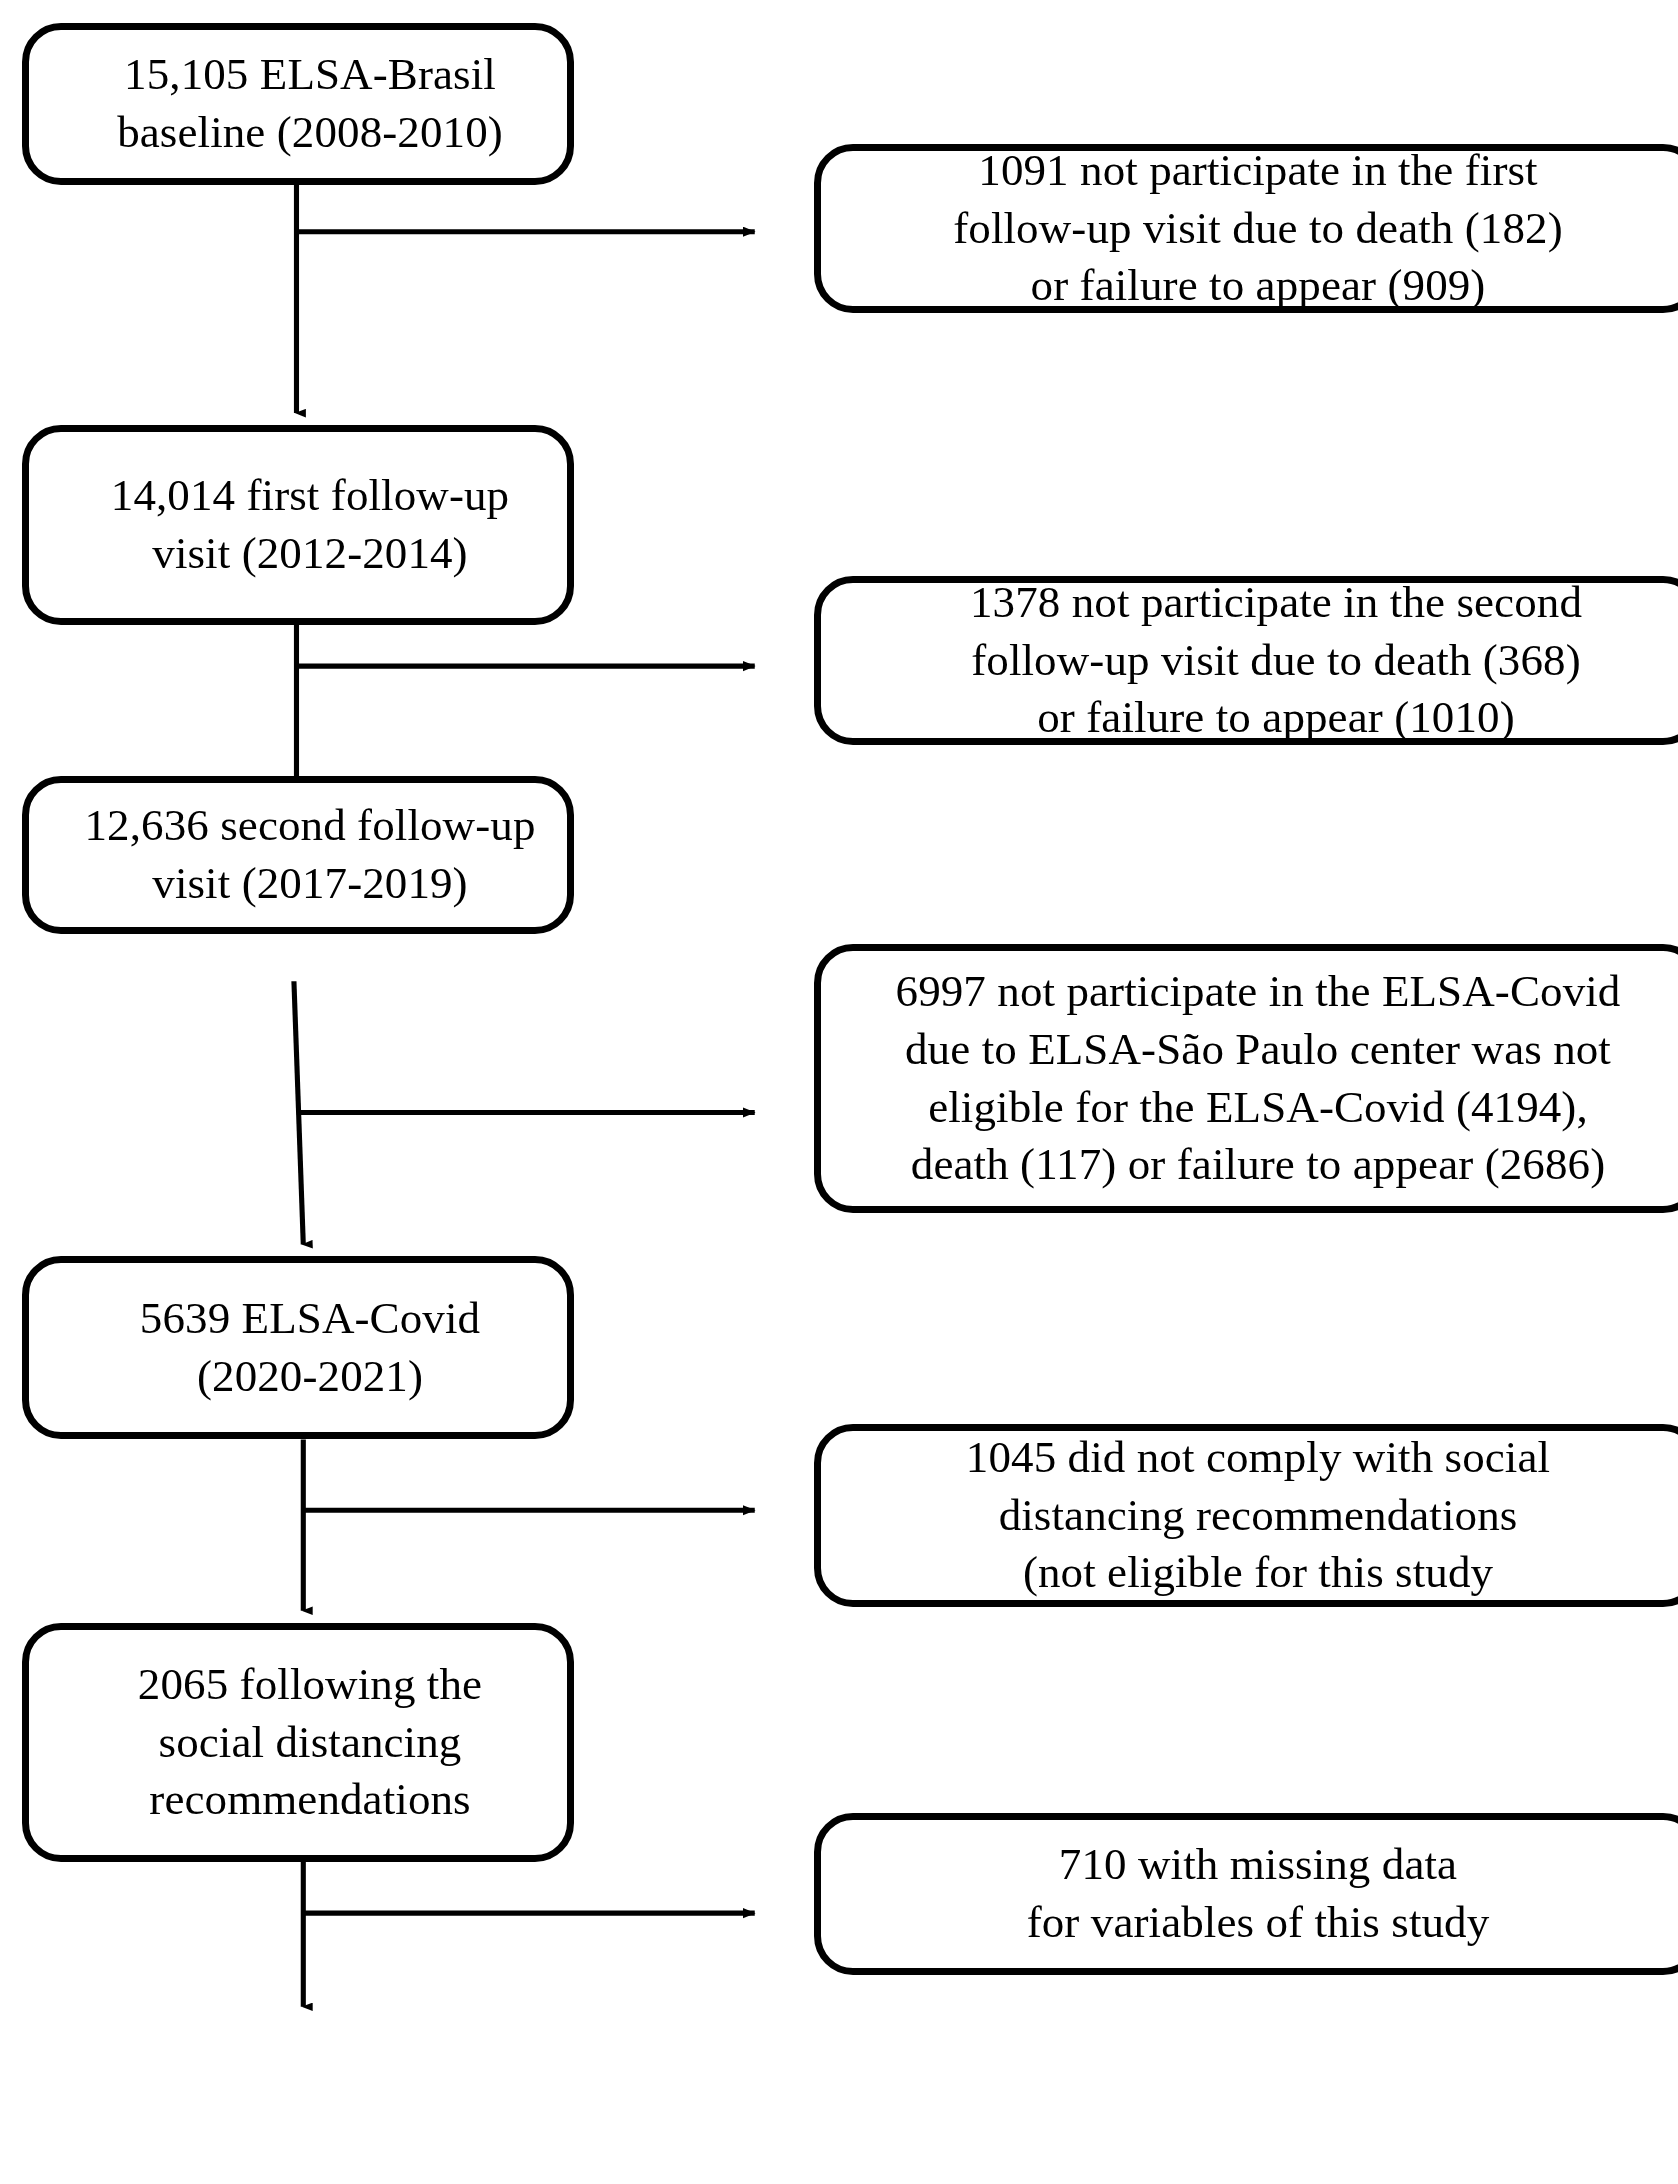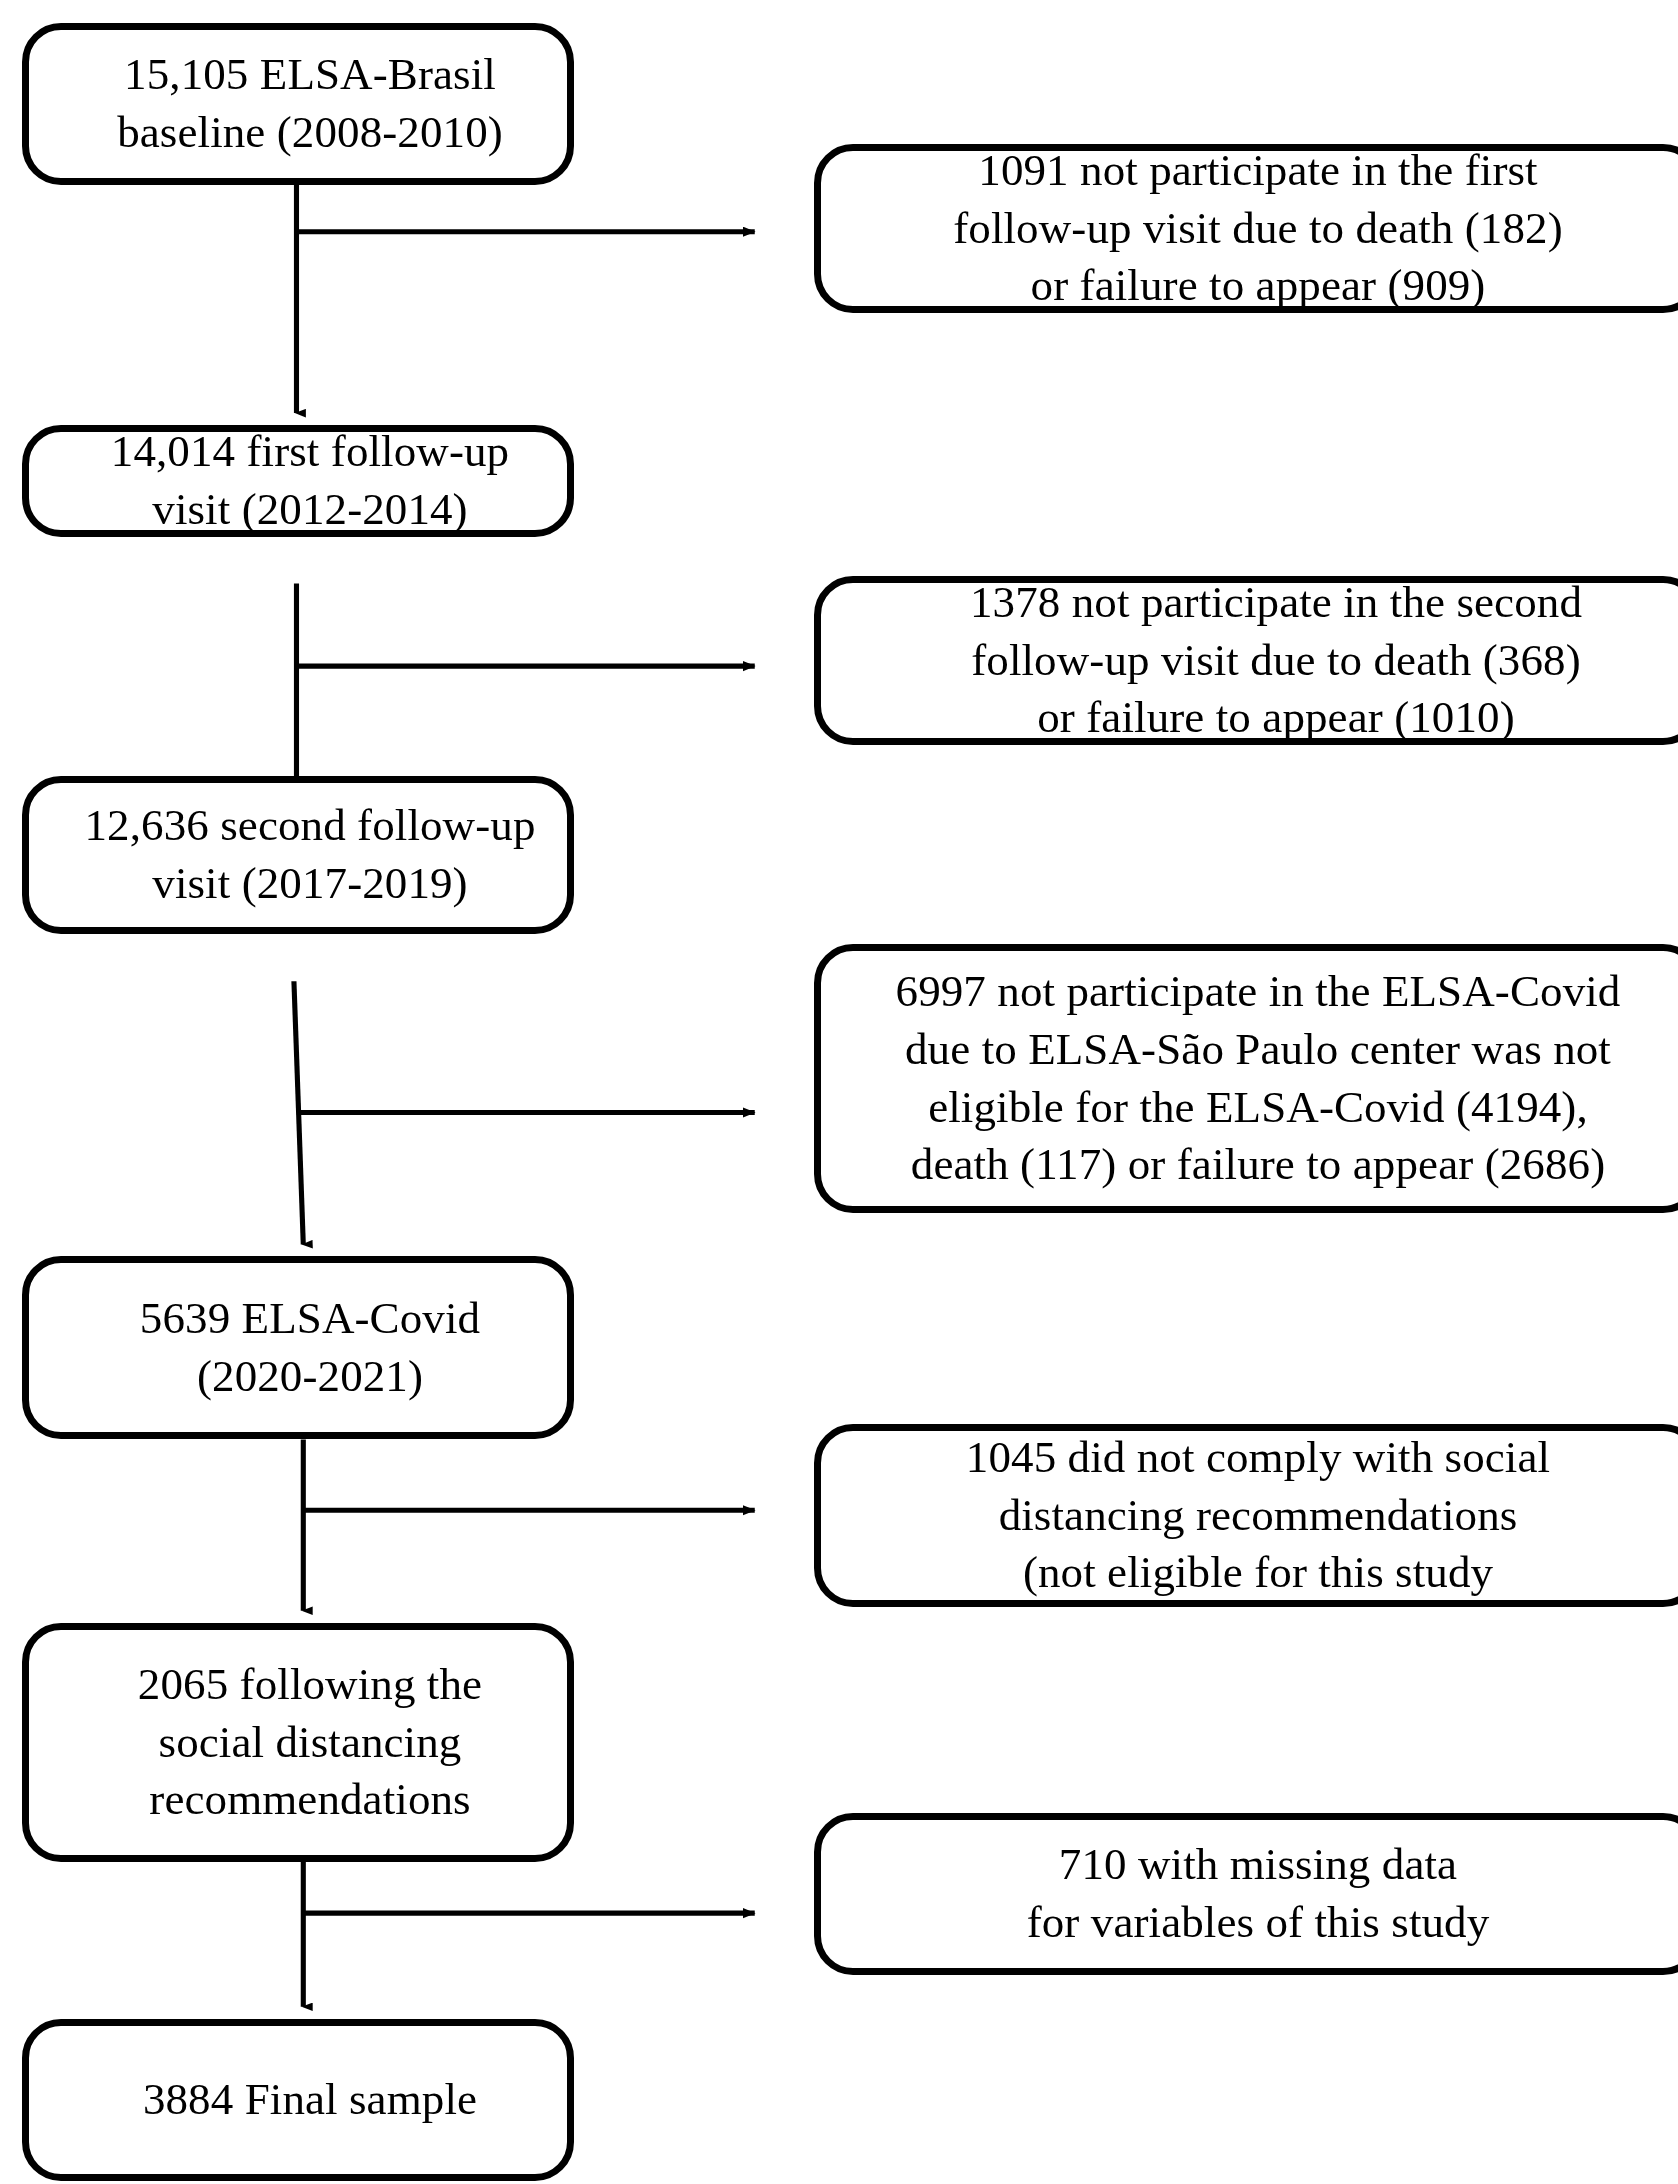--- a/index.html
+++ b/index.html
@@ -45,21 +45,21 @@
     white-space: pre-line;
     letter-spacing: 0.1px;
     padding: 0 12px;
     box-sizing: border-box;
   }
   
   .node-left { left: 22px; width: 552px; }
   .node-left .node-text { font-size: 45px; padding-left: 36px; }
 
   #node-baseline      { top: 23px;   height: 162px; }
-  #node-followup1     { top: 425px;  height: 112px; }
+  #node-followup1     { top: 425px;  height: 200px; }
   #node-followup2     { top: 776px;  height: 158px; }
   #node-elsacovid     { top: 1256px; height: 183px; }
   #node-distancing    { top: 1623px; height: 239px; }
   #node-final         { top: 2019px; height: 162px; }
 
   
   .node-right { left: 814px; width: 888px; }
   .node-right .node-text { font-size: 45px; }
 
   #node-excl-1 { top: 144px;  height: 169px; }
@@ -123,23 +123,20 @@
     <span class="node-text">5639 ELSA-Covid
 (2020-2021)</span>
   </div>
 
   <div class="node node-left" id="node-distancing">
     <span class="node-text">2065 following the
 social distancing
 recommendations</span>
   </div>
 
-  <div class="node node-left" id="node-final">
-    <span class="node-text">3884  Final sample</span>
-  </div>
 
   <div class="node node-right" id="node-excl-1">
     <span class="node-text">1091 not participate in the first
 follow-up visit due to death (182)
 or failure to appear (909)</span>
   </div>
 
   <div class="node node-right" id="node-excl-2">
     <span class="node-text">1378 not participate in the second
 follow-up visit due to death (368)

